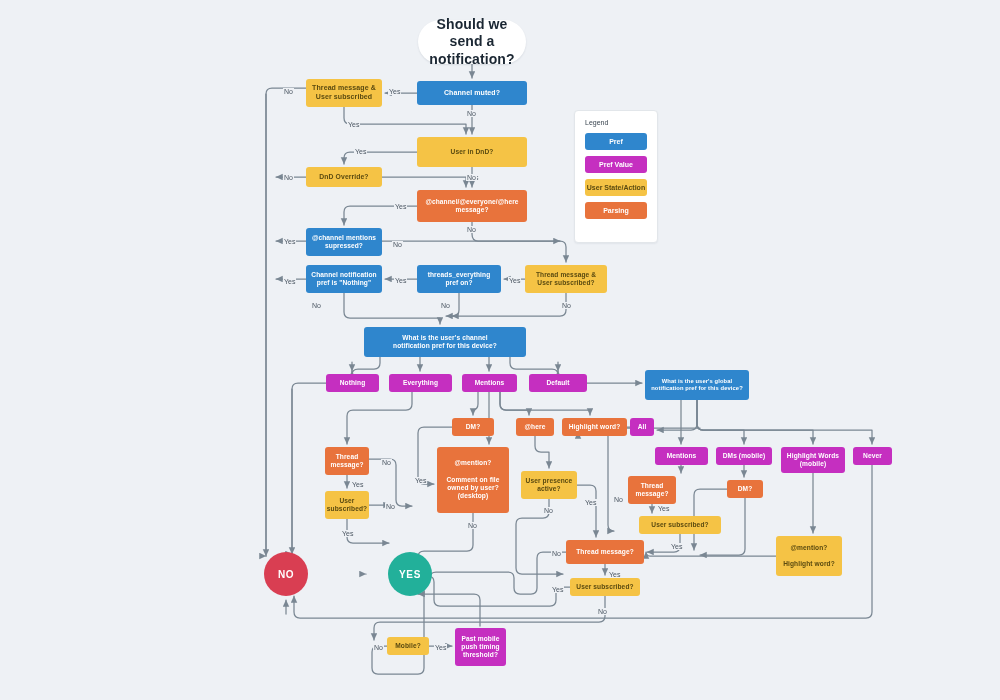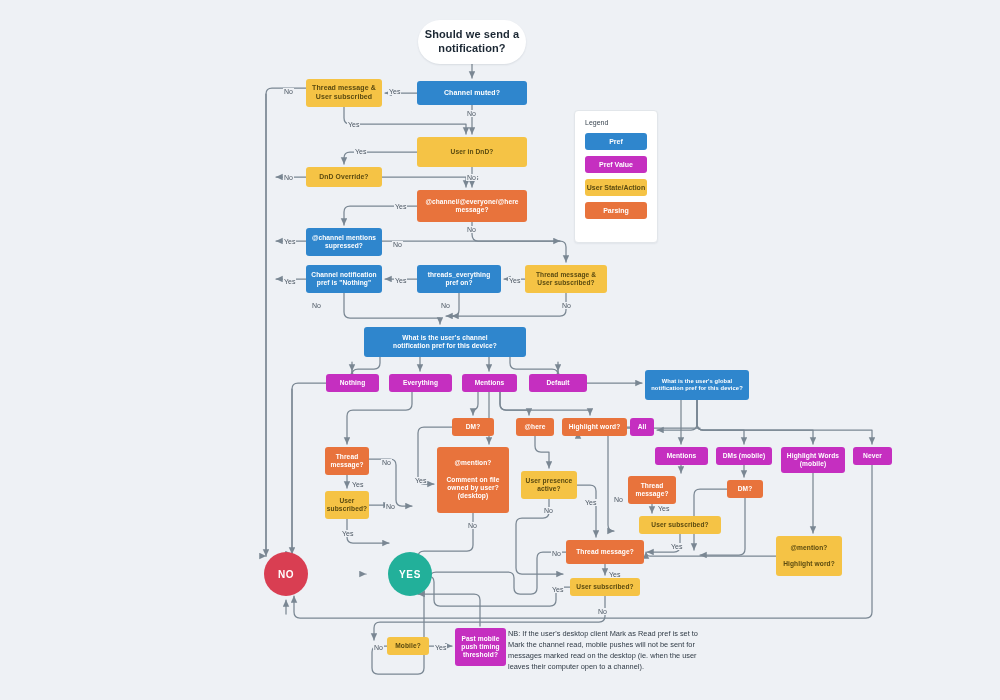--- a/index.html
+++ b/index.html
@@ -259,35 +259,34 @@
     </g>
 
     <g fill="none" stroke="#7a8793" stroke-width="1.25" stroke-linecap="round" stroke-linejoin="round">
       <path d="M266,94 L266,552"></path>
       <path d="M292,389 L292,552"></path>
       <path d="M614,433 L614,433"></path>
       <path d="M614,428 L700,428"></path>
     </g>
   </svg>
 
-  <div class="node n-start" style="left:418px; top:20px; width:108px; height:44px; font-size:11px;">Should we send a
+  <div class="node n-start" style="left:418px; top:20px; width:108px; height:44px; font-size:14px;">Should we send a
 notification?</div>
 
   <div id="legend" style="left:574px; top:110px; width:84px; height:133px;">
     <div class="legend-title">Legend</div>
     <div class="legend-swatch" style="background:#2f86cd;">Pref</div>
     <div class="legend-swatch" style="background:#c52fc0;">Pref Value</div>
     <div class="legend-swatch" style="background:#f5c345; color:#5a4a10;">User State/Action</div>
     <div class="legend-swatch" style="background:#e8733c;">Parsing</div>
   </div>
 
   <div class="terminal t-no" style="left:264px; top:552px; width:44px; height:44px; font-size:10px;">NO</div>
   <div class="terminal t-yes" style="left:388px; top:552px; width:44px; height:44px; font-size:10px;">YES</div>
 
-  <div id="nb-note" style="left: 508px; top: 628px;">NB: If the user's desktop client Mark as Read pref is set to Mark the channel read, mobile pushes will not be sent for messages marked read on the desktop (ie. when the user leaves their computer open to a channel).</div>
 
   <div id="node-layer">
       <div class="node n-pref" style="left: 417px; top: 81px; width: 110px; height: 24px; font-size: 7px;">Channel muted?</div>
       <div class="node n-state" style="left: 306px; top: 79px; width: 76px; height: 28px; font-size: 7px;">Thread message &amp;
 User subscribed</div>
       <div class="node n-state" style="left: 417px; top: 137px; width: 110px; height: 30px; font-size: 6.6px;">User in DnD?</div>
       <div class="node n-state" style="left: 306px; top: 167px; width: 76px; height: 20px; font-size: 6.8px;">DnD Override?</div>
       <div class="node n-parsing" style="left: 417px; top: 190px; width: 110px; height: 32px; font-size: 6.6px;">@channel/@everyone/@here
 message?</div>
       <div class="node n-pref" style="left: 306px; top: 228px; width: 76px; height: 28px; font-size: 6.6px;">@channel mentions

